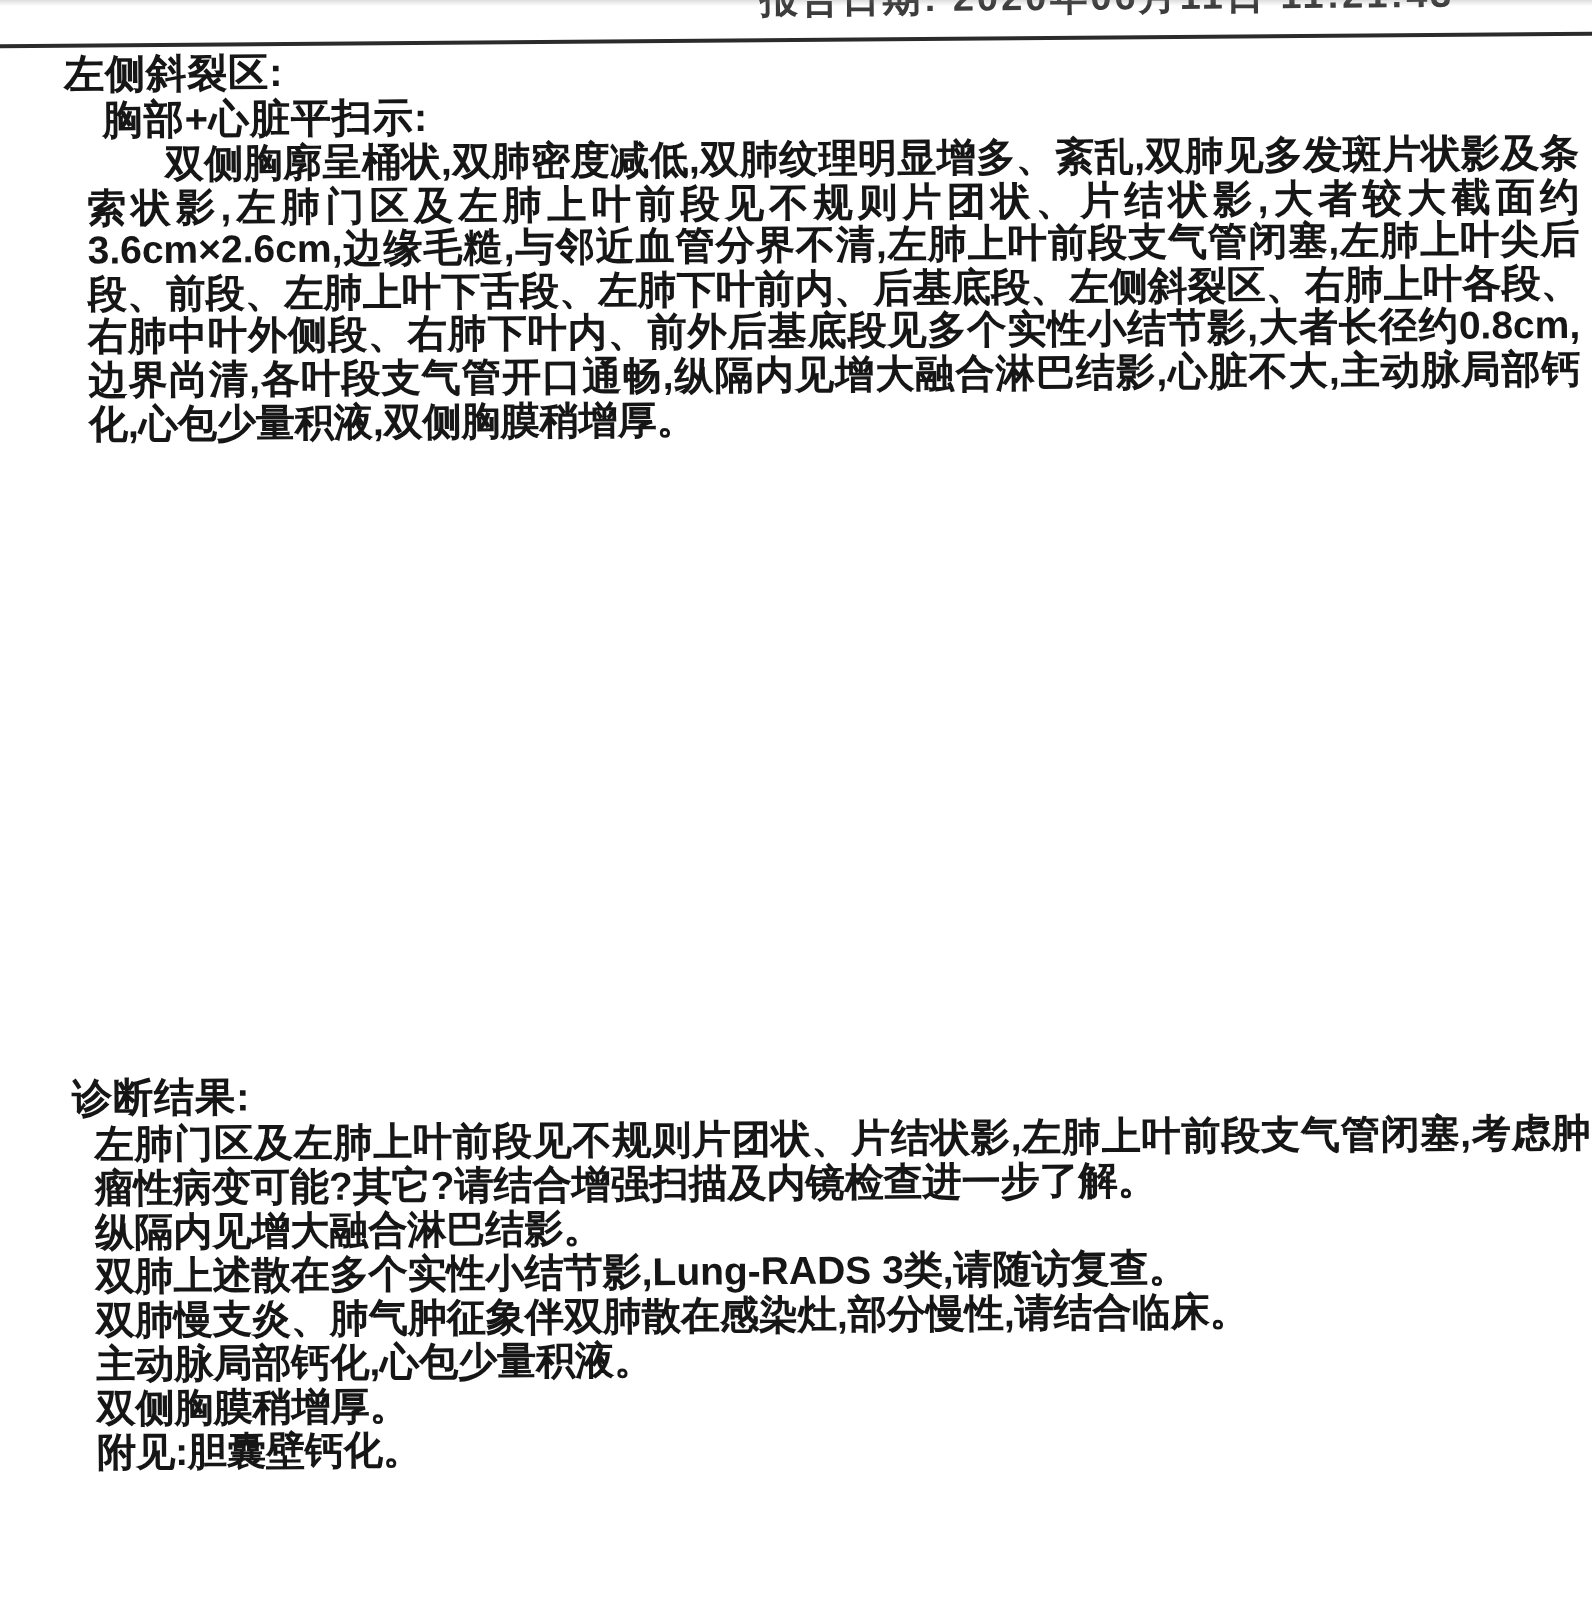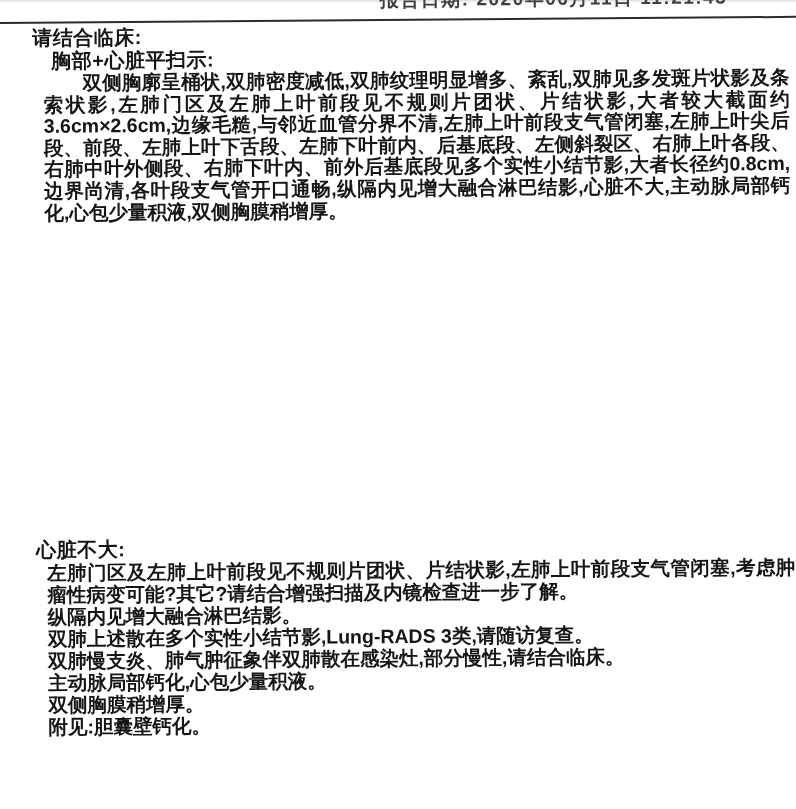--- a/index.html
+++ b/index.html
@@ -87,27 +87,27 @@
 </head>
 <body>
 
 <div class="page">
   <div class="scan">
 
     <div class="date-line">报告日期: 2020年06月11日 11:21:43</div>
 
     <div class="rule"></div>
 
-    <div class="sec-title findings-title">请结合临床:</div>
+    <div class="sec-title findings-title">左侧斜裂区:</div>
 
     <div class="sec-title scan-type">胸部+心脏平扫示:</div>
 
     <div class="findings-para">双侧胸廓呈桶状,双肺密度减低,双肺纹理明显增多、紊乱,双肺见多发斑片状影及条索状影,左肺门区及左肺上叶前段见不规则片团状、片结状影,大者较大截面约3.6cm×2.6cm,边缘毛糙,与邻近血管分界不清,左肺上叶前段支气管闭塞,左肺上叶尖后段、前段、左肺上叶下舌段、左肺下叶前内、后基底段、左侧斜裂区、右肺上叶各段、右肺中叶外侧段、右肺下叶内、前外后基底段见多个实性小结节影,大者长径约0.8cm,边界尚清,各叶段支气管开口通畅,纵隔内见增大融合淋巴结影,心脏不大,主动脉局部钙化,心包少量积液,双侧胸膜稍增厚。</div>
 
-    <div class="sec-title diagnosis-title">心脏不大:</div>
+    <div class="sec-title diagnosis-title">诊断结果:</div>
 
     <div class="diagnosis-list">
       <div class="diagnosis-item">左肺门区及左肺上叶前段见不规则片团状、片结状影,左肺上叶前段支气管闭塞,考虑肿瘤性病变可能?其它?请结合增强扫描及内镜检查进一步了解。</div>
       <div class="diagnosis-item">纵隔内见增大融合淋巴结影。</div>
       <div class="diagnosis-item">双肺上述散在多个实性小结节影,Lung-RADS 3类,请随访复查。</div>
       <div class="diagnosis-item">双肺慢支炎、肺气肿征象伴双肺散在感染灶,部分慢性,请结合临床。</div>
       <div class="diagnosis-item">主动脉局部钙化,心包少量积液。</div>
       <div class="diagnosis-item">双侧胸膜稍增厚。</div>
       <div class="diagnosis-item">附见:胆囊壁钙化。</div>
     </div>

